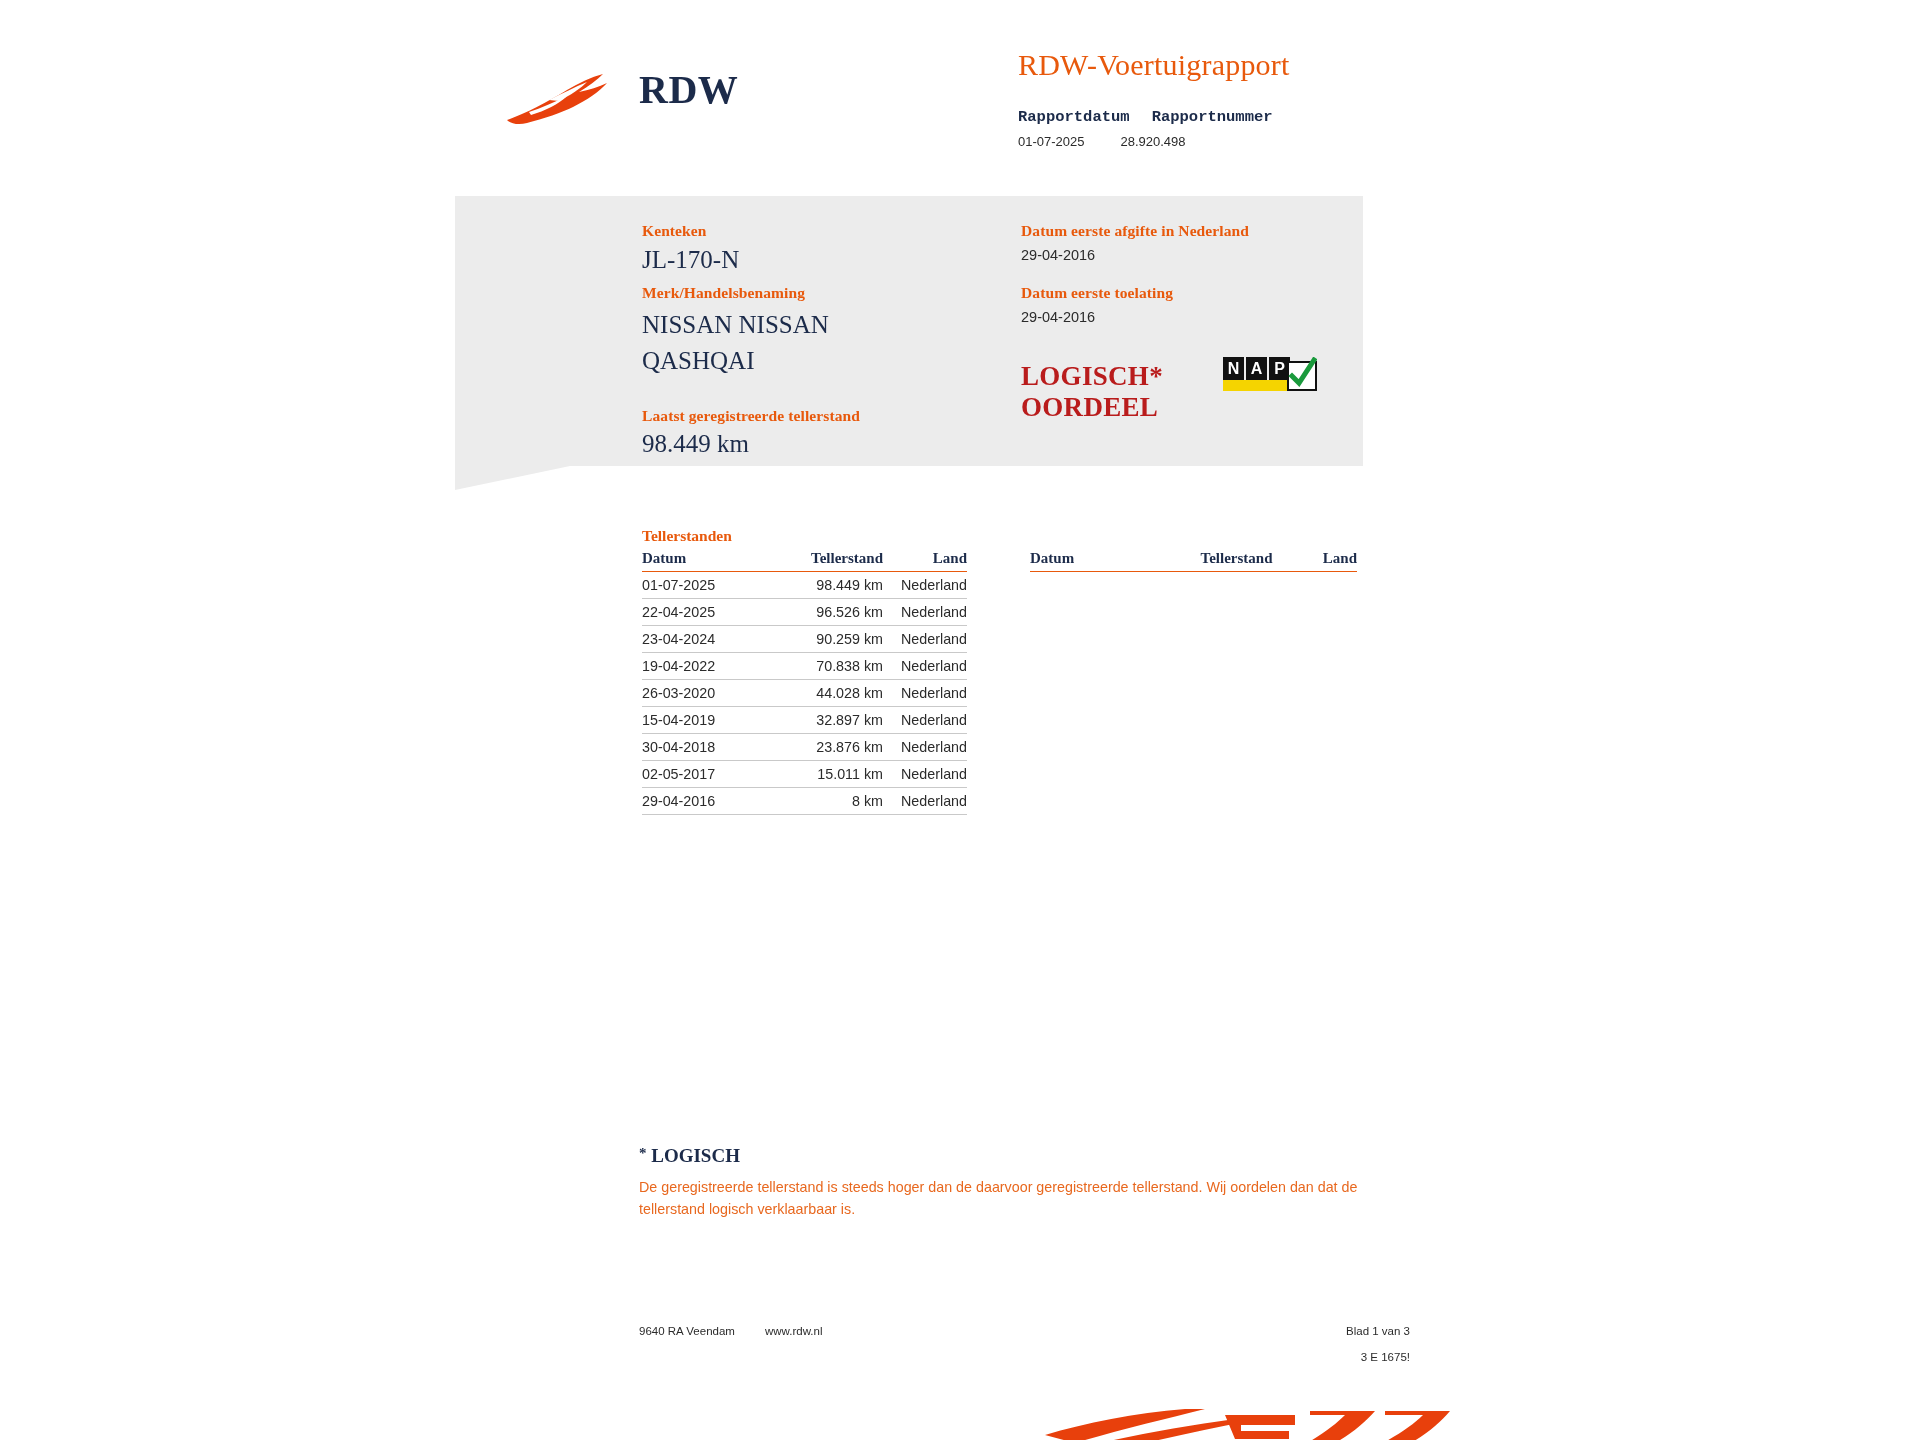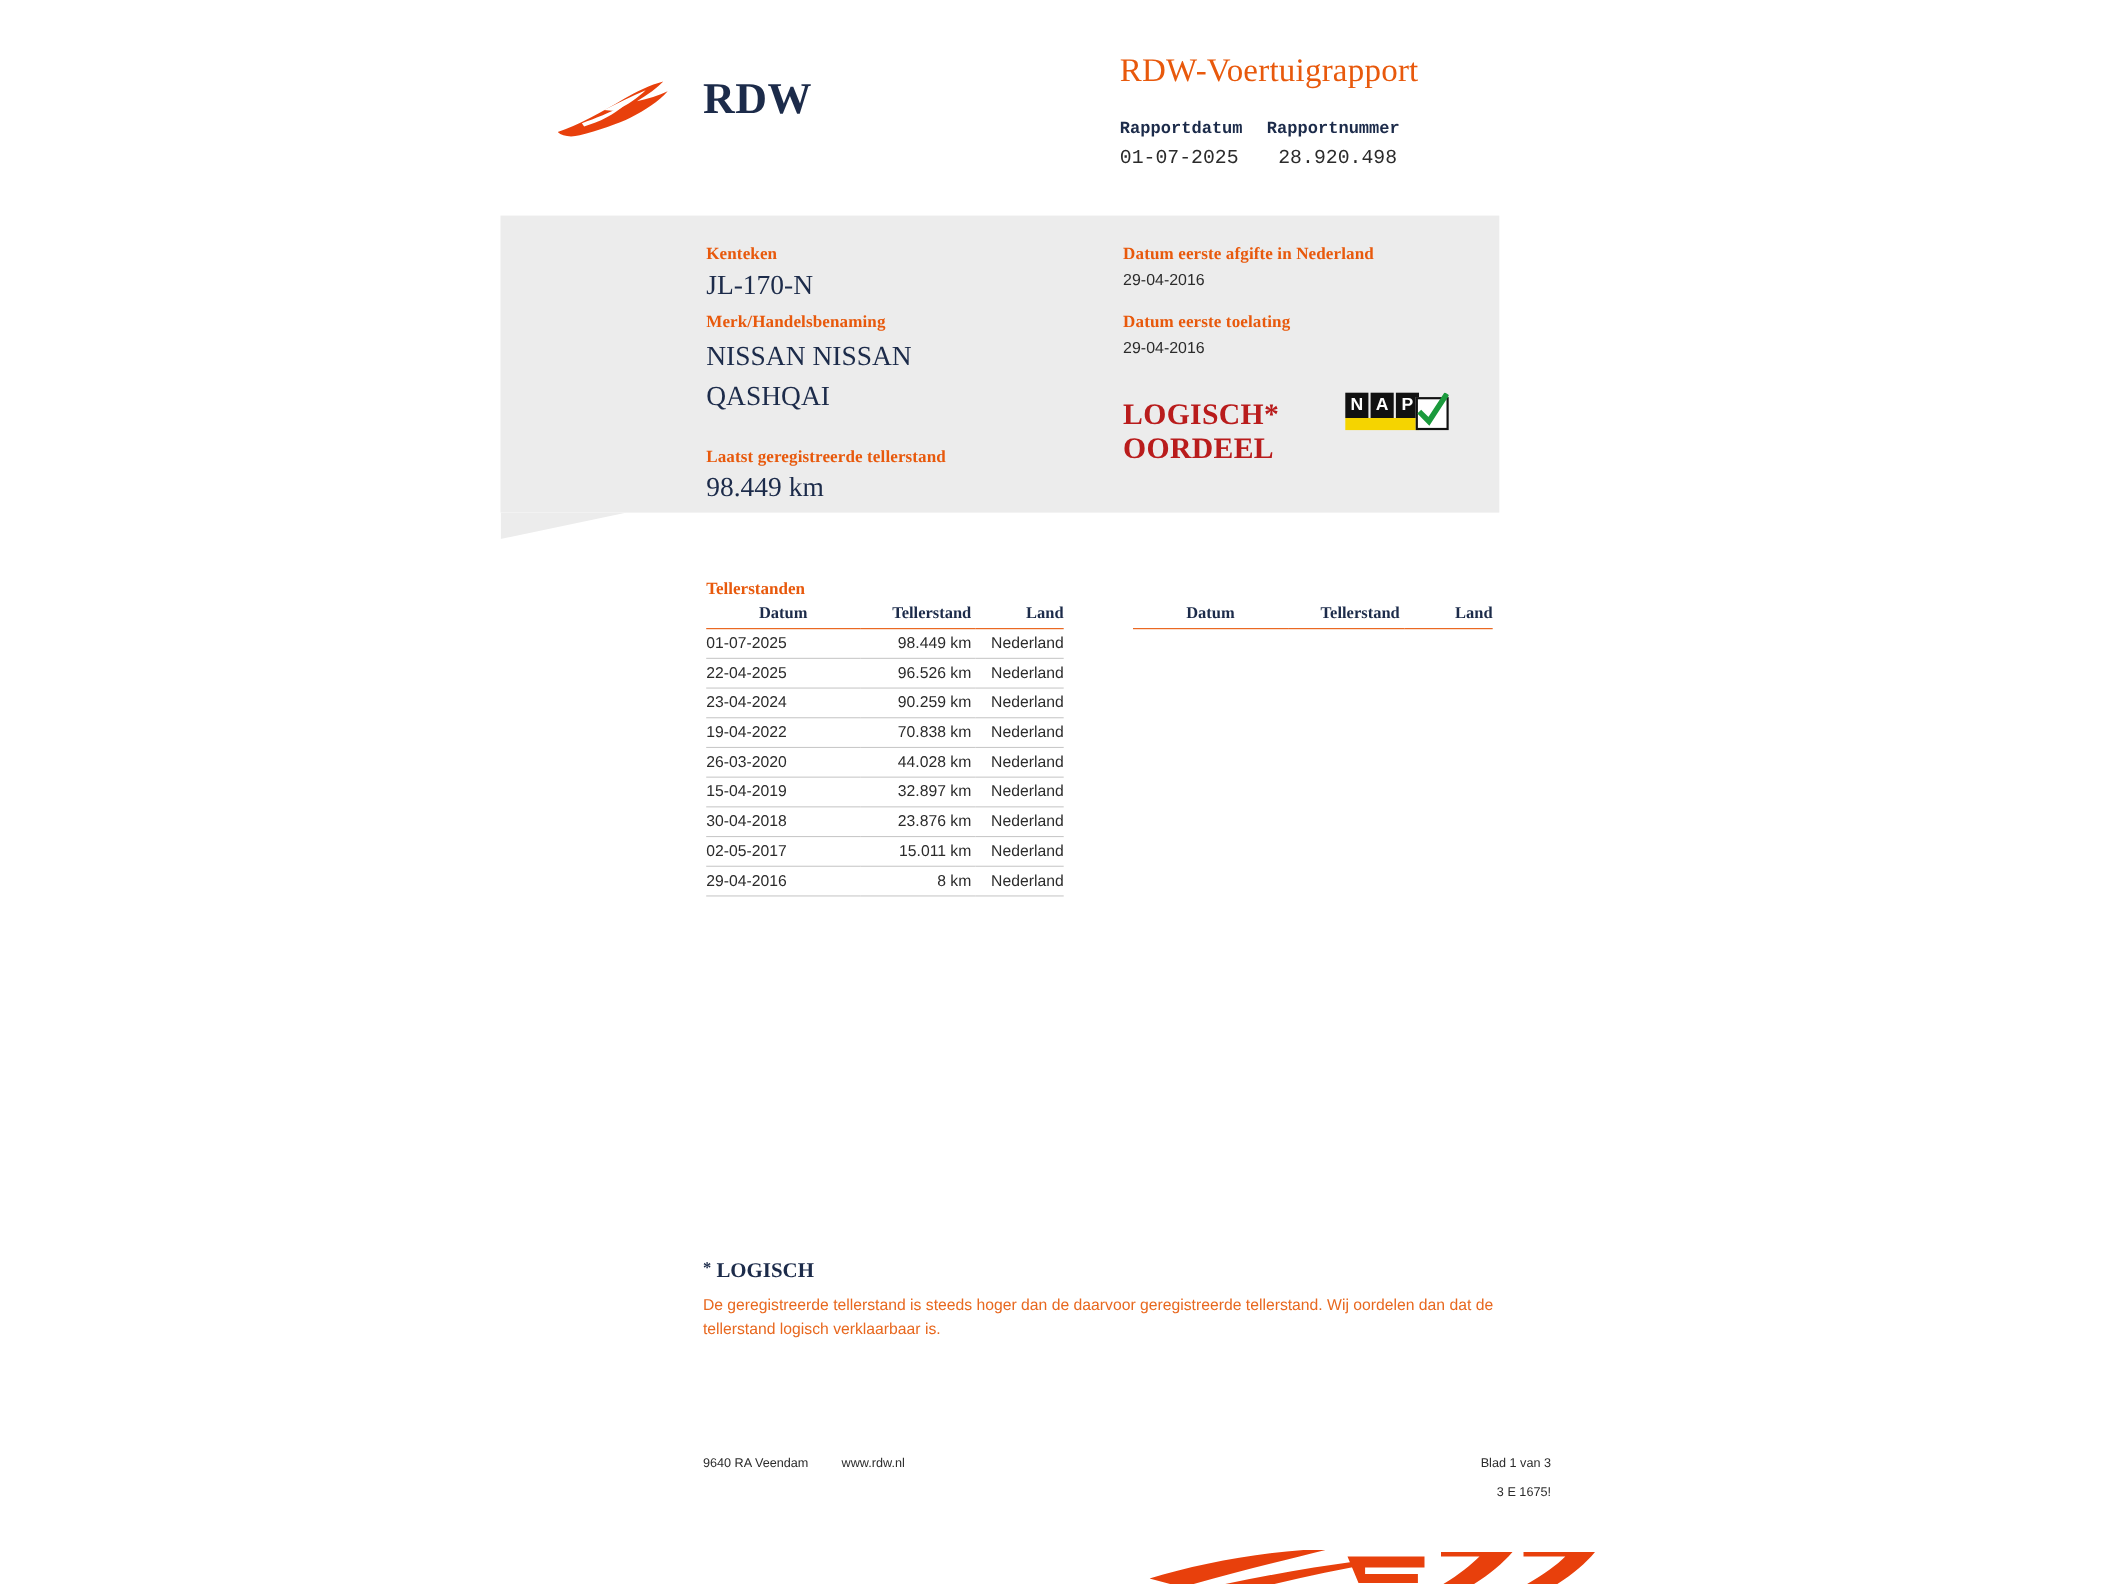--- a/index.html
+++ b/index.html
@@ -60,23 +60,22 @@
     font-size: 15.5px;
     font-weight: bold;
     font-family: Liberation Mono, monospace;
     color: #1c2b4a;
   }
   .meta-labels span.l2 { margin-left: 22px; }
   .meta-values {
     position: absolute;
     left: 1018px;
     top: 134px;
-    font-size: 18px;
+    font-size: 13px;
     color: #2b2b2b;
-    font-family: Liberation Mono, monospace;
   }
   .meta-values span.v2 { margin-left: 36px; }
 
   
   .panel {
     position: absolute;
     left: 455px;
     top: 196px;
     width: 908px;
     height: 270px;
@@ -191,21 +190,21 @@
   }
   #table-left  { left: 642px; top: 548px; width: 325px; }
   #table-right { left: 1030px; top: 548px; width: 327px; }
   table.tellertable th {
     font-family: "Liberation Serif", serif;
     font-weight: bold;
     font-size: 15px;
     color: #1c2b4a;
     padding: 2px 0 4px 0;
     border-bottom: 1.4px solid #e8590c;
-    text-align: center;
+    text-align: left;
   }
   table.tellertable th.c-teller { text-align: right; padding-right: 4px; }
   table.tellertable th.c-land   { text-align: right; }
   table.tellertable td {
     padding: 5px 0 5px 0;
     border-bottom: 1px solid #c9c9c9;
     white-space: nowrap;
   }
   table.tellertable td.c-teller { text-align: right; padding-right: 4px; }
   table.tellertable td.c-land   { text-align: right; }

